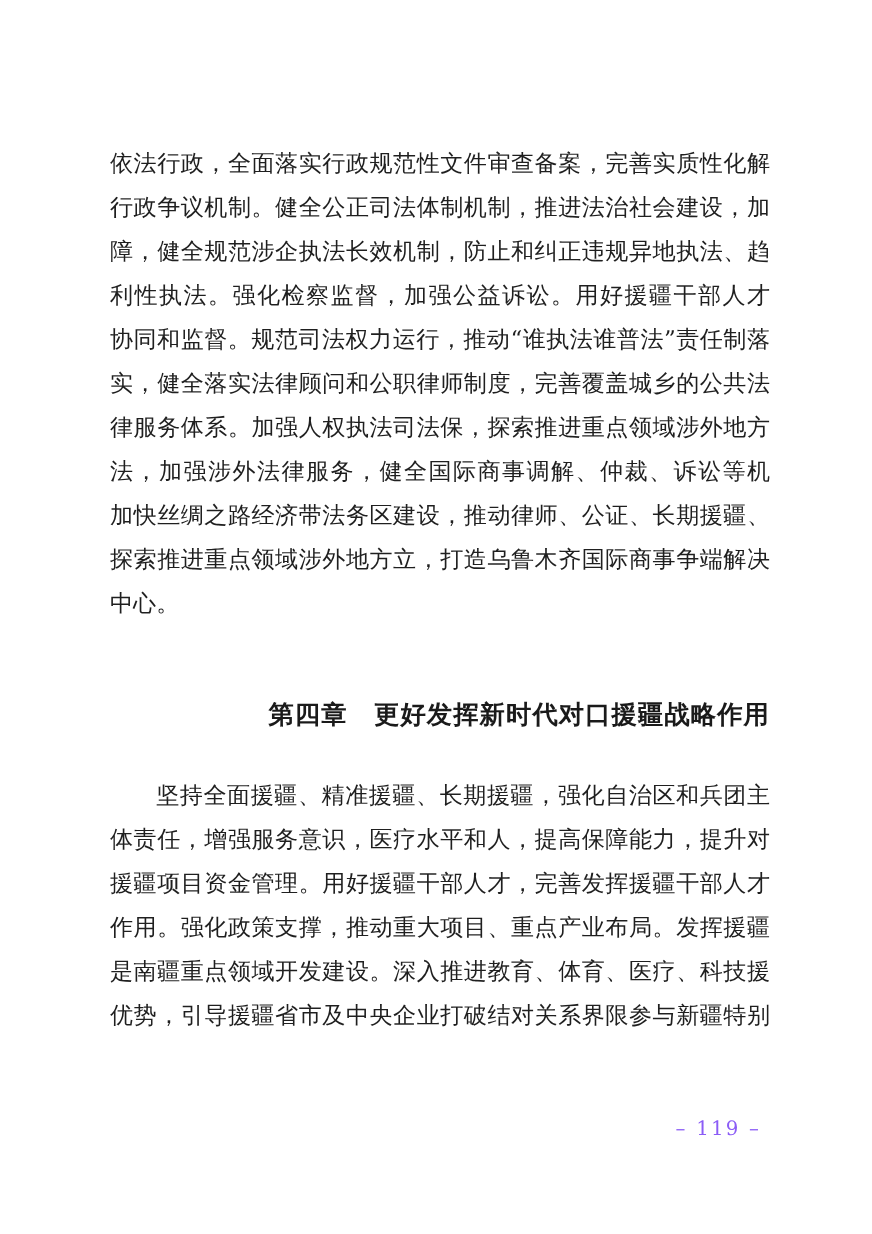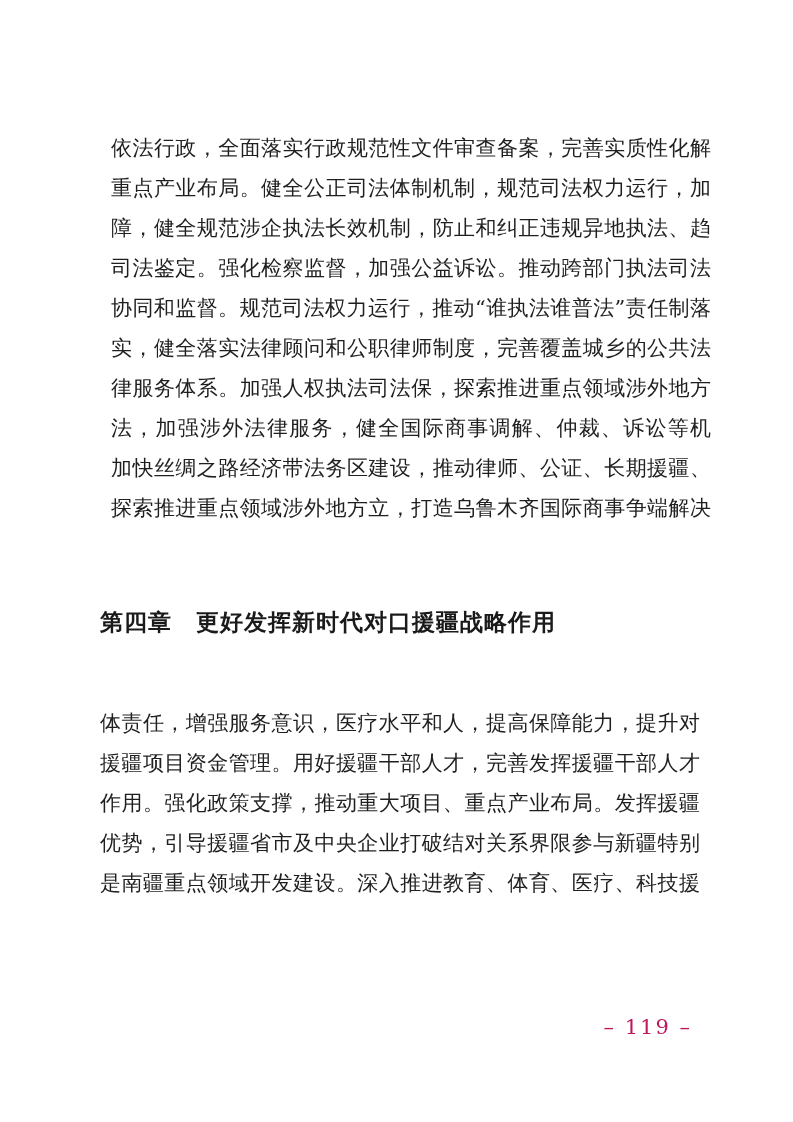--- a/index.html
+++ b/index.html
@@ -14,83 +14,85 @@
     background: #ffffff;
     overflow: hidden;
     font-family: "DejaVu Serif", "Liberation Serif", serif;
   }
   .textblock {
     position: absolute;
     left: 100px;
     width: 600px;
     color: #1f1f1f;
   }
-  .para1 { top: 128px; margin-left: 11px; }
+  .para1 { top: 128px; }
   .para2 { top: 703px; }
   .line {
     height: 40px;
     line-height: 40px;
     font-size: 21px;
     text-align: justify;
     text-align-last: justify;
     overflow: hidden;
   }
   .line.short {
     text-align-last: left;
   }
   .line.indent {
     text-indent: 42px;
   }
   .chapter {
     position: absolute;
     left: 100px;
     width: 600px;
-    top: 602px;
+    top: 630px;
     margin: 0;
     height: 40px;
     line-height: 40px;
     font-size: 23px;
     font-weight: bold;
-    text-align: left;
+    text-align: right;
     color: #1a1a1a;
     letter-spacing: 1px;
   }
   .pagenum {
     position: absolute;
     top: 1014px;
     right: 101px;
-    font-size: 21px;
+    font-size: 18px;
     line-height: 26px;
-    color: #be185d;
+    color: #8b5cf6;
     letter-spacing: 2px;
   }
 </style>
 </head>
 <body>
 
 <div class="page">
 
   <div class="textblock para1">
     <div class="line">依法行政，全面落实行政规范性文件审查备案，完善实质性化解</div>
-    <div class="line">重点产业布局。健全公正司法体制机制，规范司法权力运行，加</div>
+    <div class="line">行政争议机制。健全公正司法体制机制，推进法治社会建设，加</div>
     <div class="line">障，健全规范涉企执法长效机制，防止和纠正违规异地执法、趋</div>
-    <div class="line">司法鉴定。强化检察监督，加强公益诉讼。推动跨部门执法司法</div>
+    <div class="line">利性执法。强化检察监督，加强公益诉讼。用好援疆干部人才</div>
     <div class="line">协同和监督。规范司法权力运行，推动“谁执法谁普法”责任制落</div>
     <div class="line">实，健全落实法律顾问和公职律师制度，完善覆盖城乡的公共法</div>
     <div class="line">律服务体系。加强人权执法司法保，探索推进重点领域涉外地方立</div>
     <div class="line">法，加强涉外法律服务，健全国际商事调解、仲裁、诉讼等机制，</div>
     <div class="line">加快丝绸之路经济带法务区建设，推动律师、公证、长期援疆、</div>
     <div class="line">探索推进重点领域涉外地方立，打造乌鲁木齐国际商事争端解决</div>
+    <div class="line short">中心。</div>
   </div>
 
   <h2 class="chapter">第四章　更好发挥新时代对口援疆战略作用</h2>
 
   <div class="textblock para2">
+    <div class="line indent">坚持全面援疆、精准援疆、长期援疆，强化自治区和兵团主</div>
     <div class="line">体责任，增强服务意识，医疗水平和人，提高保障能力，提升对</div>
     <div class="line">援疆项目资金管理。用好援疆干部人才，完善发挥援疆干部人才</div>
     <div class="line">作用。强化政策支撑，推动重大项目、重点产业布局。发挥援疆</div>
+    <div class="line">是南疆重点领域开发建设。深入推进教育、体育、医疗、科技援</div>
     <div class="line">优势，引导援疆省市及中央企业打破结对关系界限参与新疆特别</div>
-    <div class="line">是南疆重点领域开发建设。深入推进教育、体育、医疗、科技援</div>
   </div>
 
   <div class="pagenum">– 119 –</div>
 
 </div>
 
 </body></html>

